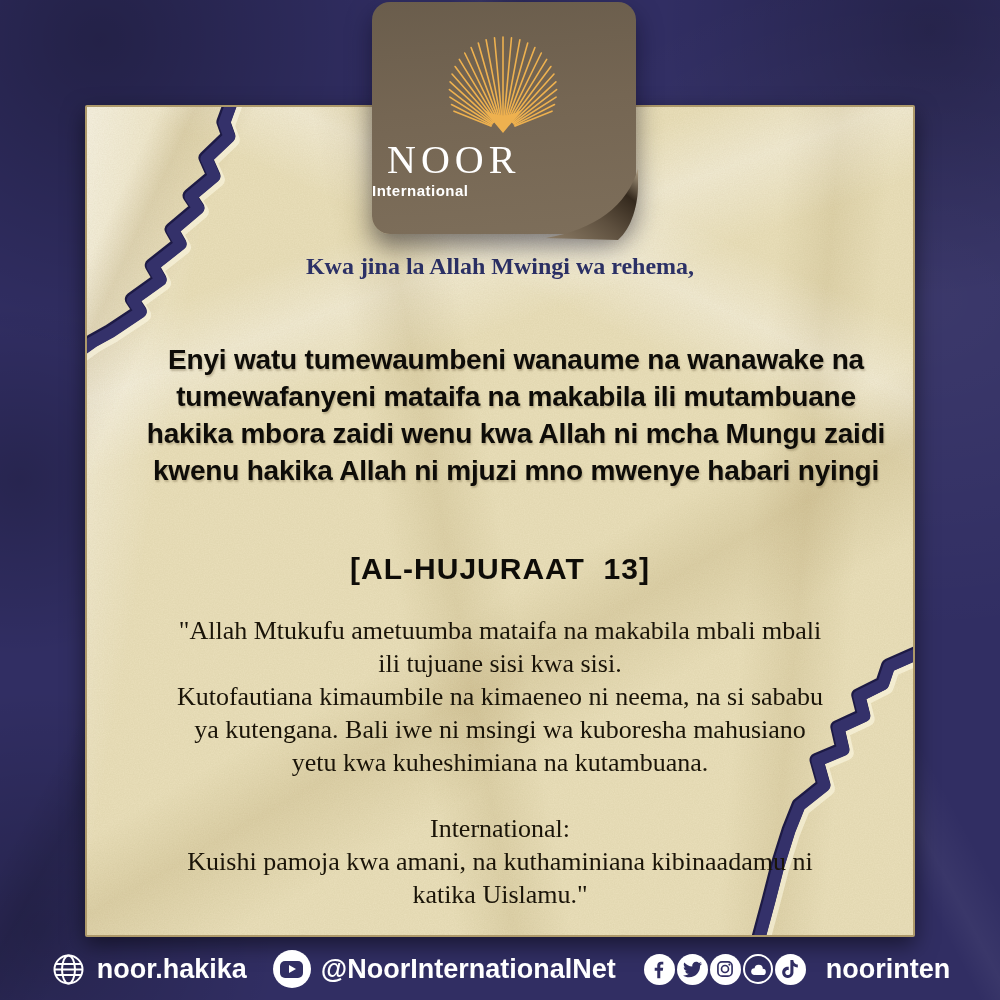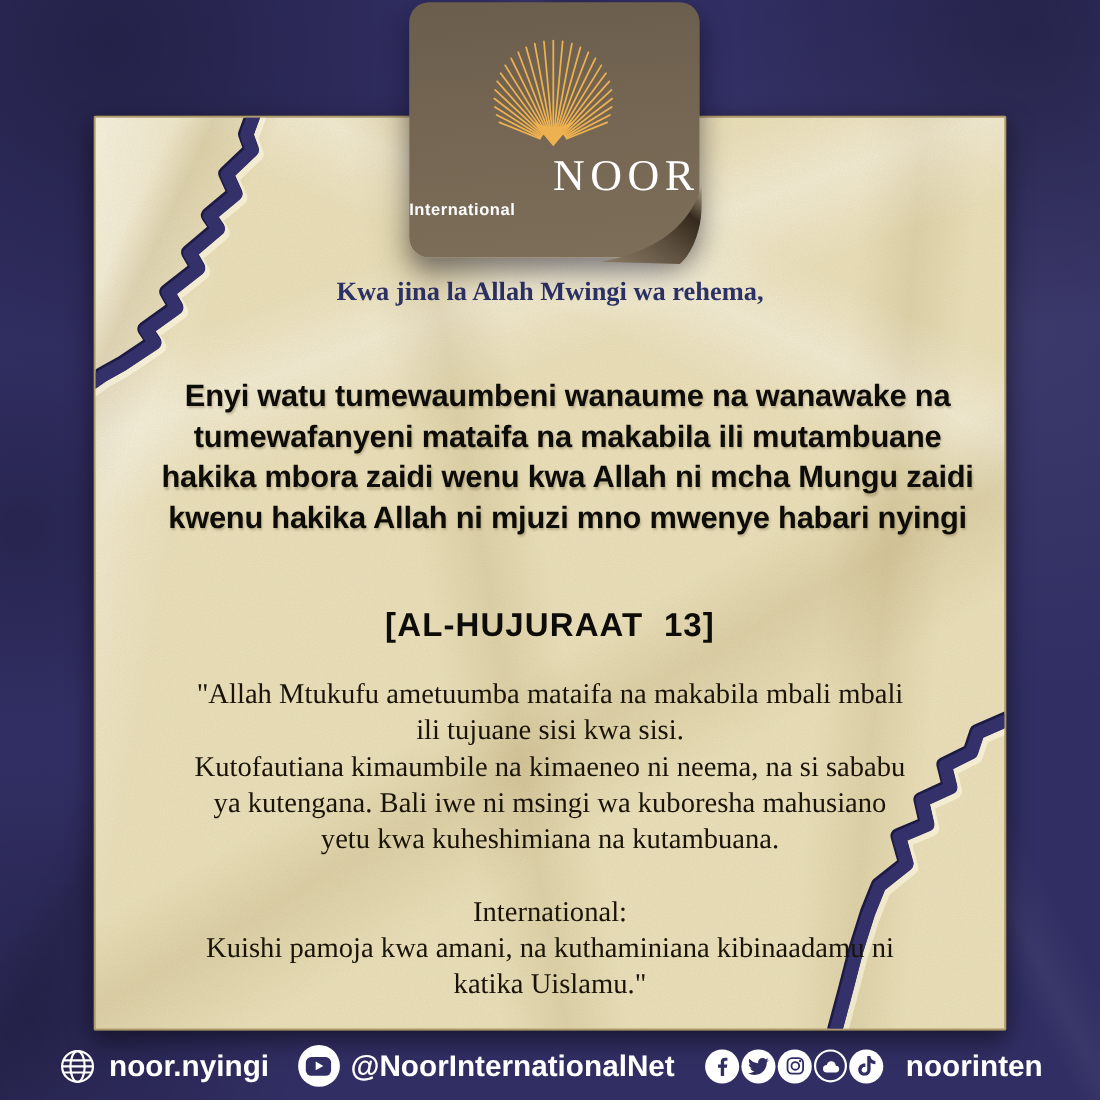--- a/index.html
+++ b/index.html
@@ -43,21 +43,21 @@
   
   .banner{
     position:absolute;left:372px;top:2px;width:264px;height:232px;
     border-radius:18px 18px 34px 18px;
     background:linear-gradient(175deg,#6a5d4c 0%,#756653 45%,#7d6e5a 100%);
     box-shadow:0 12px 24px rgba(10,8,25,.5);
     z-index:6;
   }
   .banner .logo-rays{position:absolute;left:0;top:0;}
   .brand-name{
-    position:absolute;left:0;right:0;top:134px;text-align:right;
+    position:absolute;left:0;right:0;top:134px;text-align:left;
     font-family:"Liberation Serif",serif;color:#ffffff;
     font-size:40px;letter-spacing:5px;font-weight:400;padding-left:15px;
   }
   .brand-sub{
     position:absolute;left:0;right:0;top:180px;text-align:left;
     color:#ffffff;font-size:15px;font-weight:700;letter-spacing:.5px;
   }
   .curl{position:absolute;right:-2px;bottom:-8px;}
   
   .basmala{
@@ -215,21 +215,21 @@
 
   <div class="footer">
     <div class="f-item">
       <svg width="37" height="37" viewBox="0 0 37 37" fill="none" stroke="#ffffff" stroke-width="2">
         <circle cx="18.5" cy="18.5" r="14"></circle>
         <ellipse cx="18.5" cy="18.5" rx="6.5" ry="14"></ellipse>
         <line x1="5.5" y1="13" x2="31.5" y2="13"></line>
         <line x1="4.5" y1="18.5" x2="32.5" y2="18.5"></line>
         <line x1="5.5" y1="24" x2="31.5" y2="24"></line>
       </svg>
-      <span class="f-text">noor.nyingi</span>
+      <span class="f-text">noor.hakika</span>
     </div>
     <div class="f-item gap-lg">
       <span class="yt-icon">
           <span class="yt-box">
             <span class="yt-tri"></span>
           </span>
         </span>
       <span class="f-text">@NoorInternationalNet</span>
     </div>
     <div class="f-item gap-lg">

